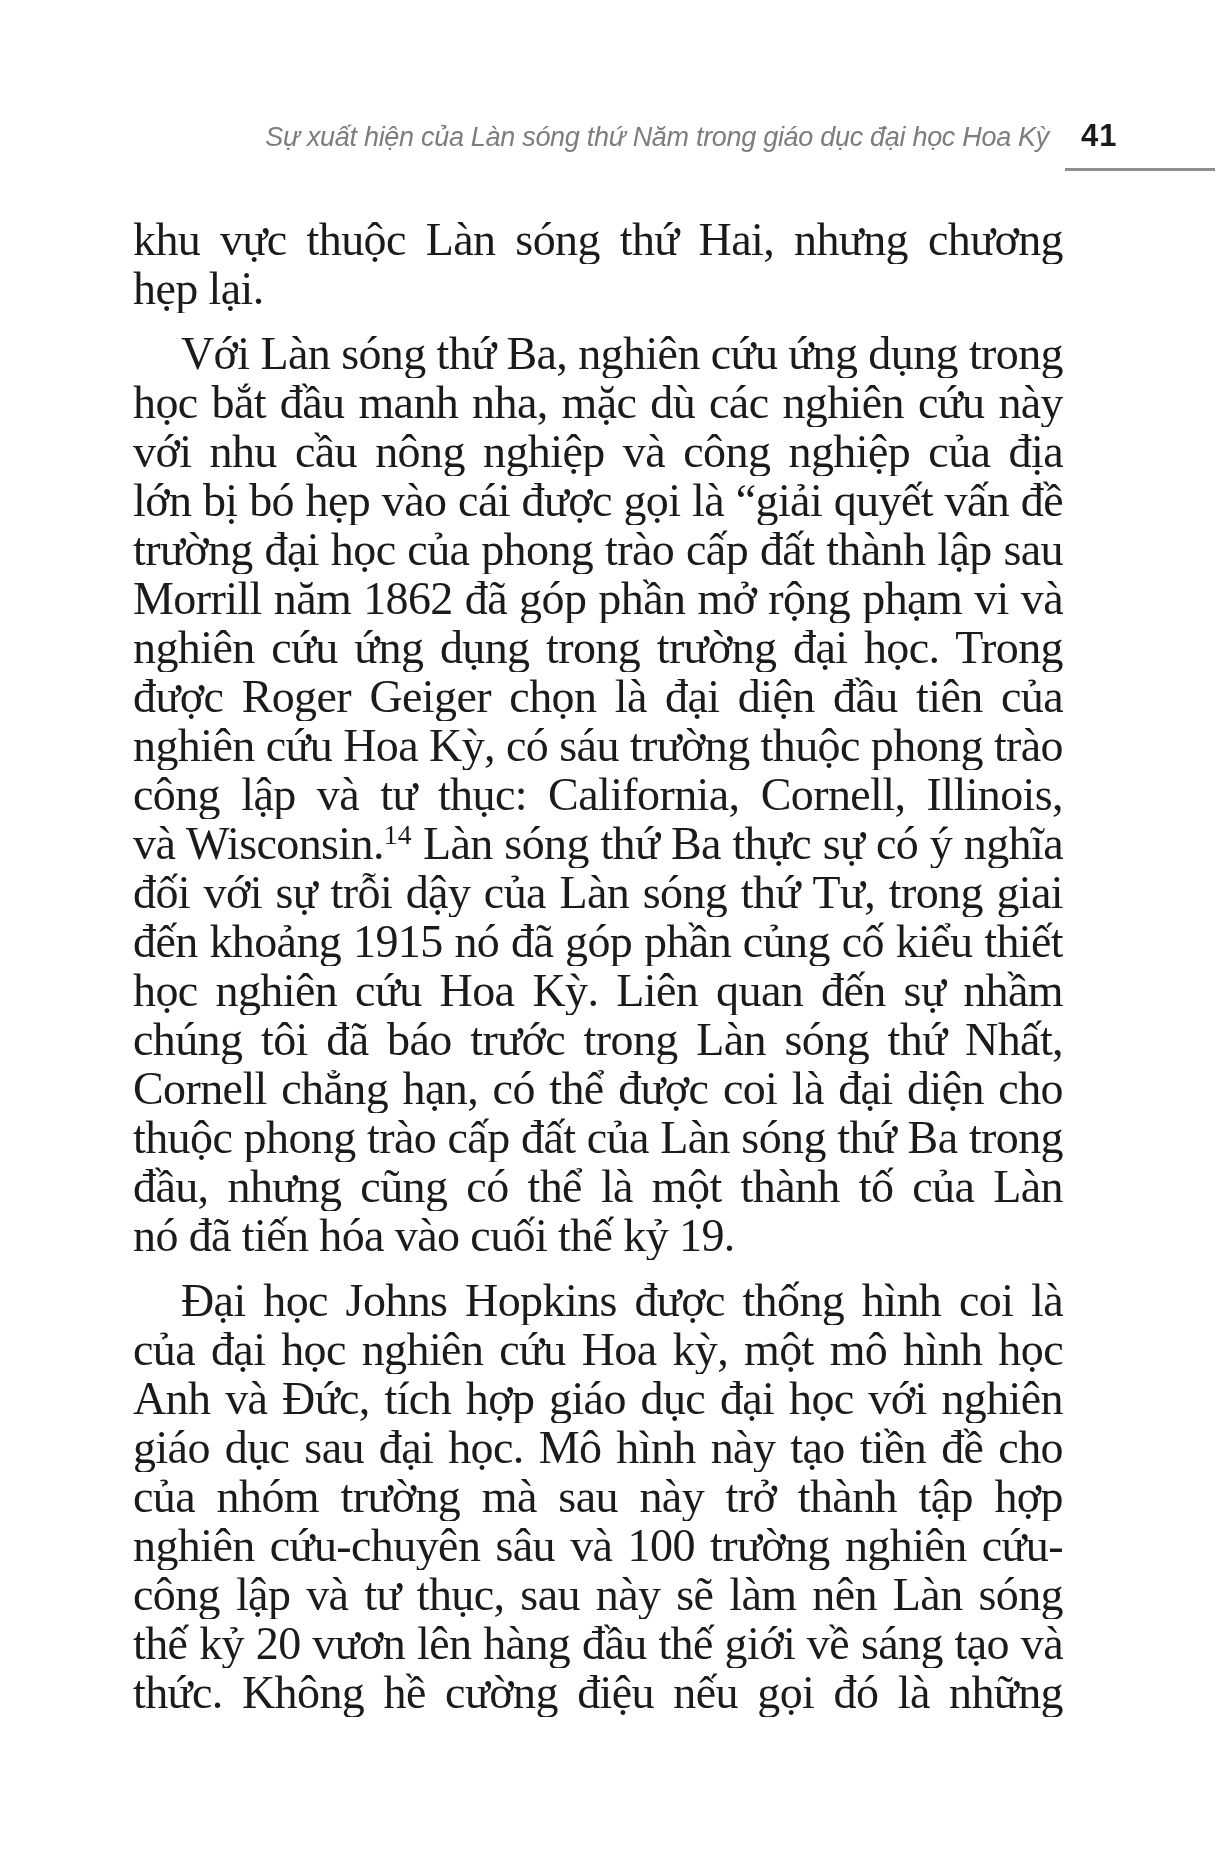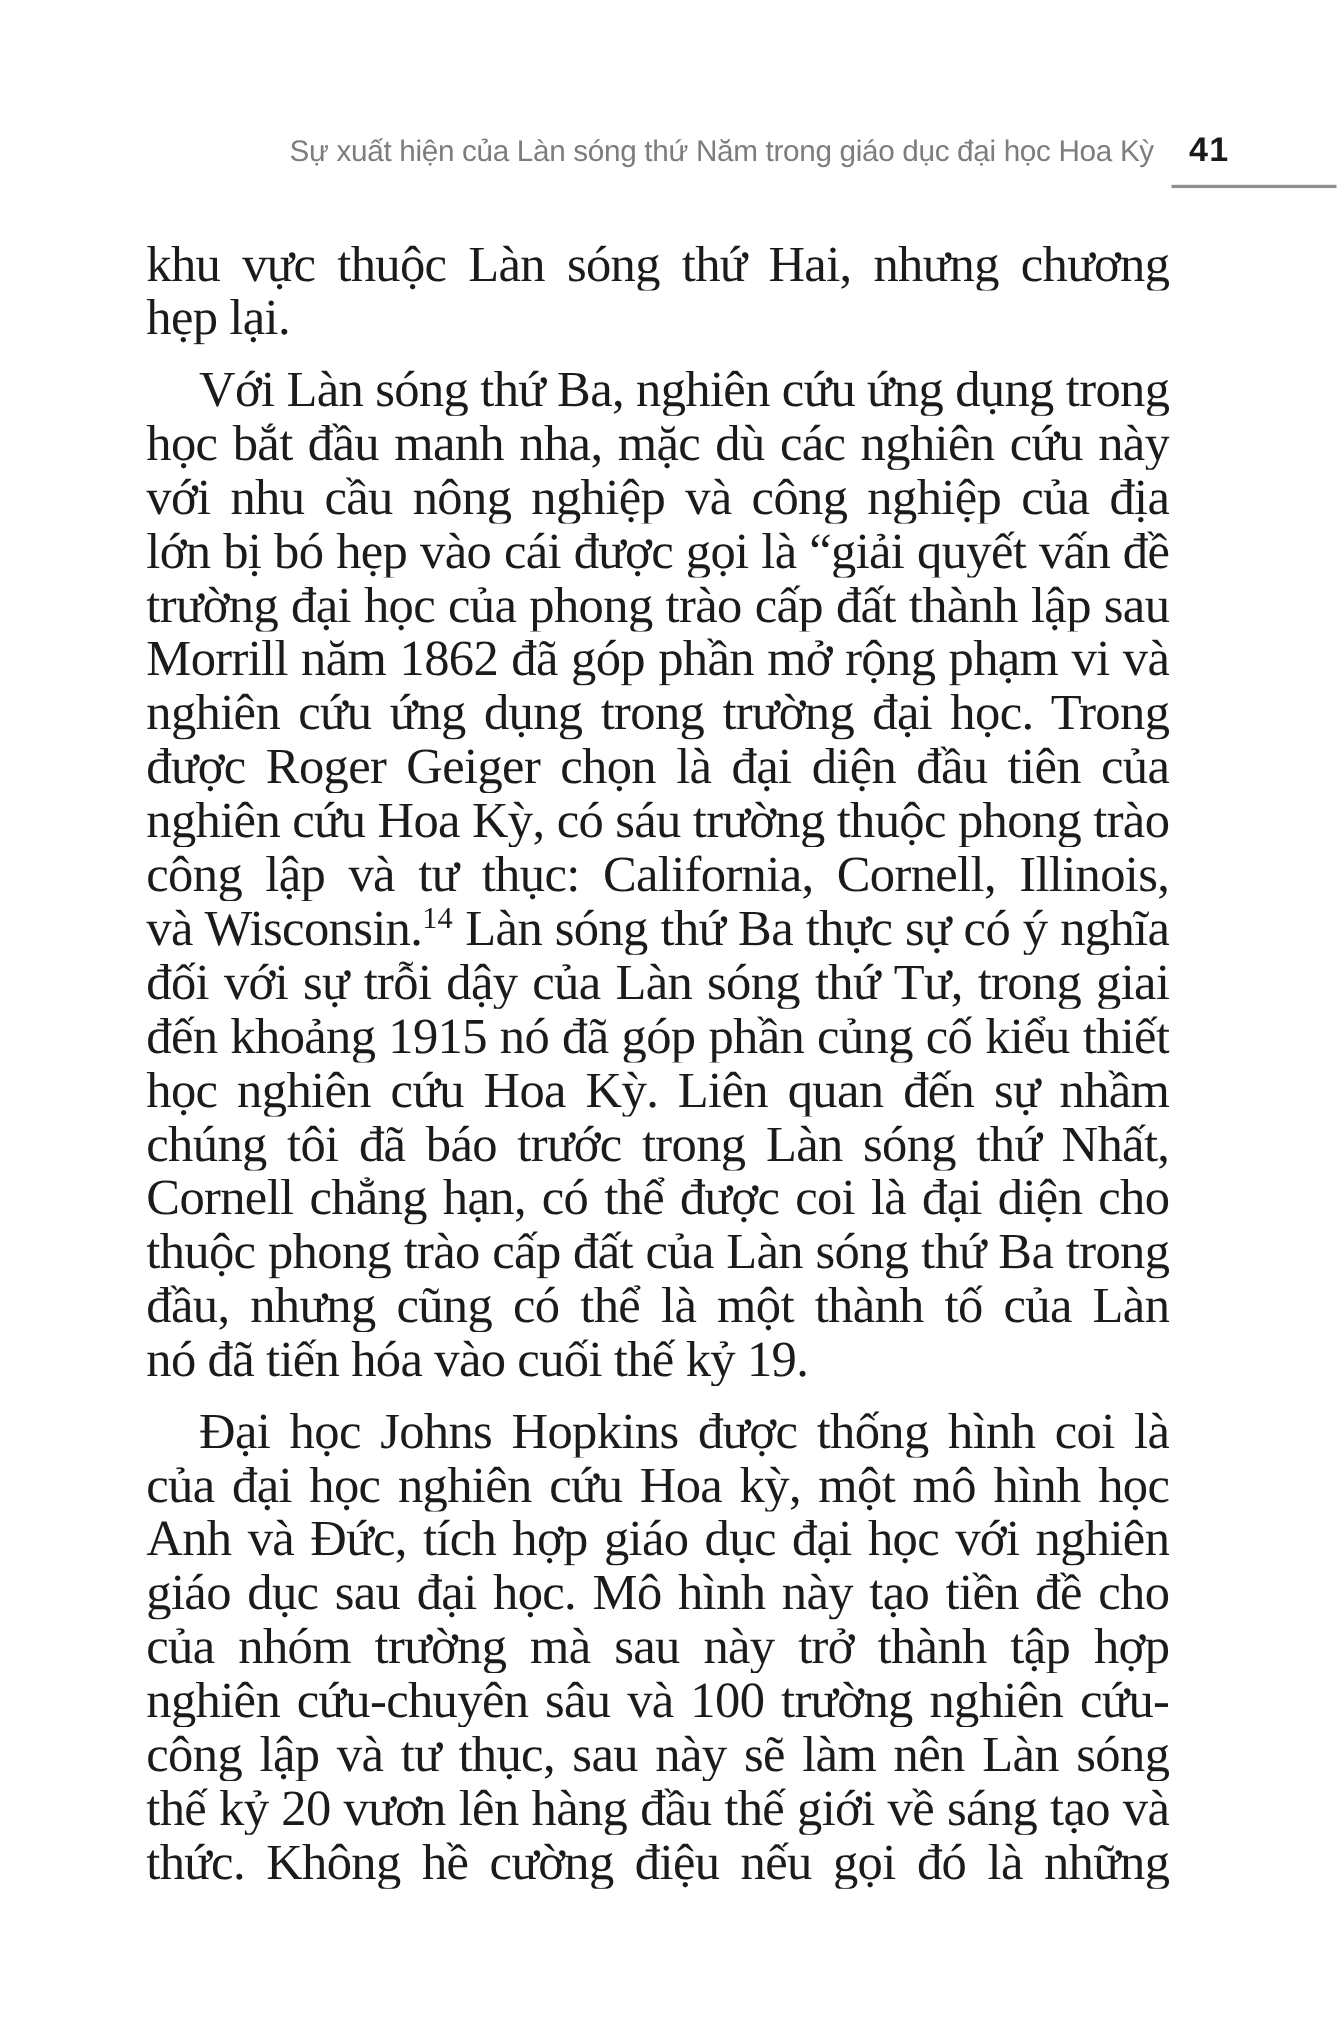--- a/index.html
+++ b/index.html
@@ -24,20 +24,21 @@
     position: absolute;
     left: 133px;
     top: 118px;
     width: 1082px;
     display: flex;
     align-items: baseline;
     justify-content: flex-end;
   }
   .header-title {
     font-family: "Liberation Sans", sans-serif;
+    font-style: italic;
     font-size: 27px;
     color: var(--header-text);
     letter-spacing: -0.3px;
     white-space: nowrap;
   }
   .page-number-box {
     flex: 0 0 150px;
     margin-left: 16px;
     border-bottom: 3px solid var(--rule);
     padding: 0 0 14px 16px;

